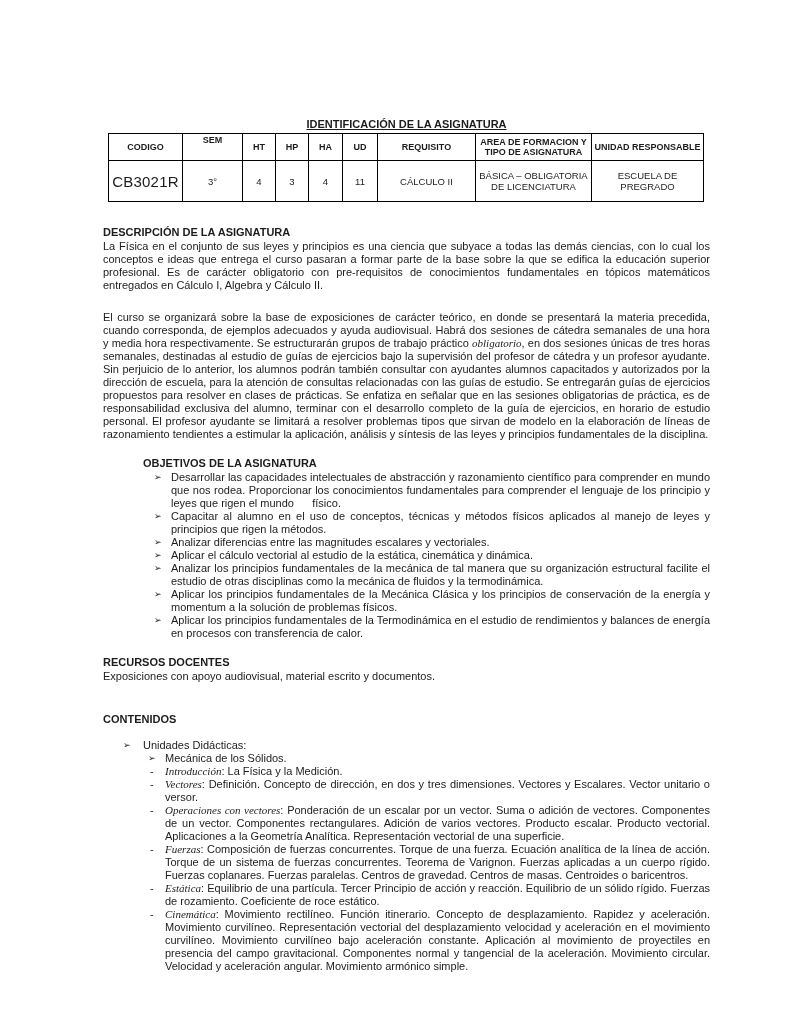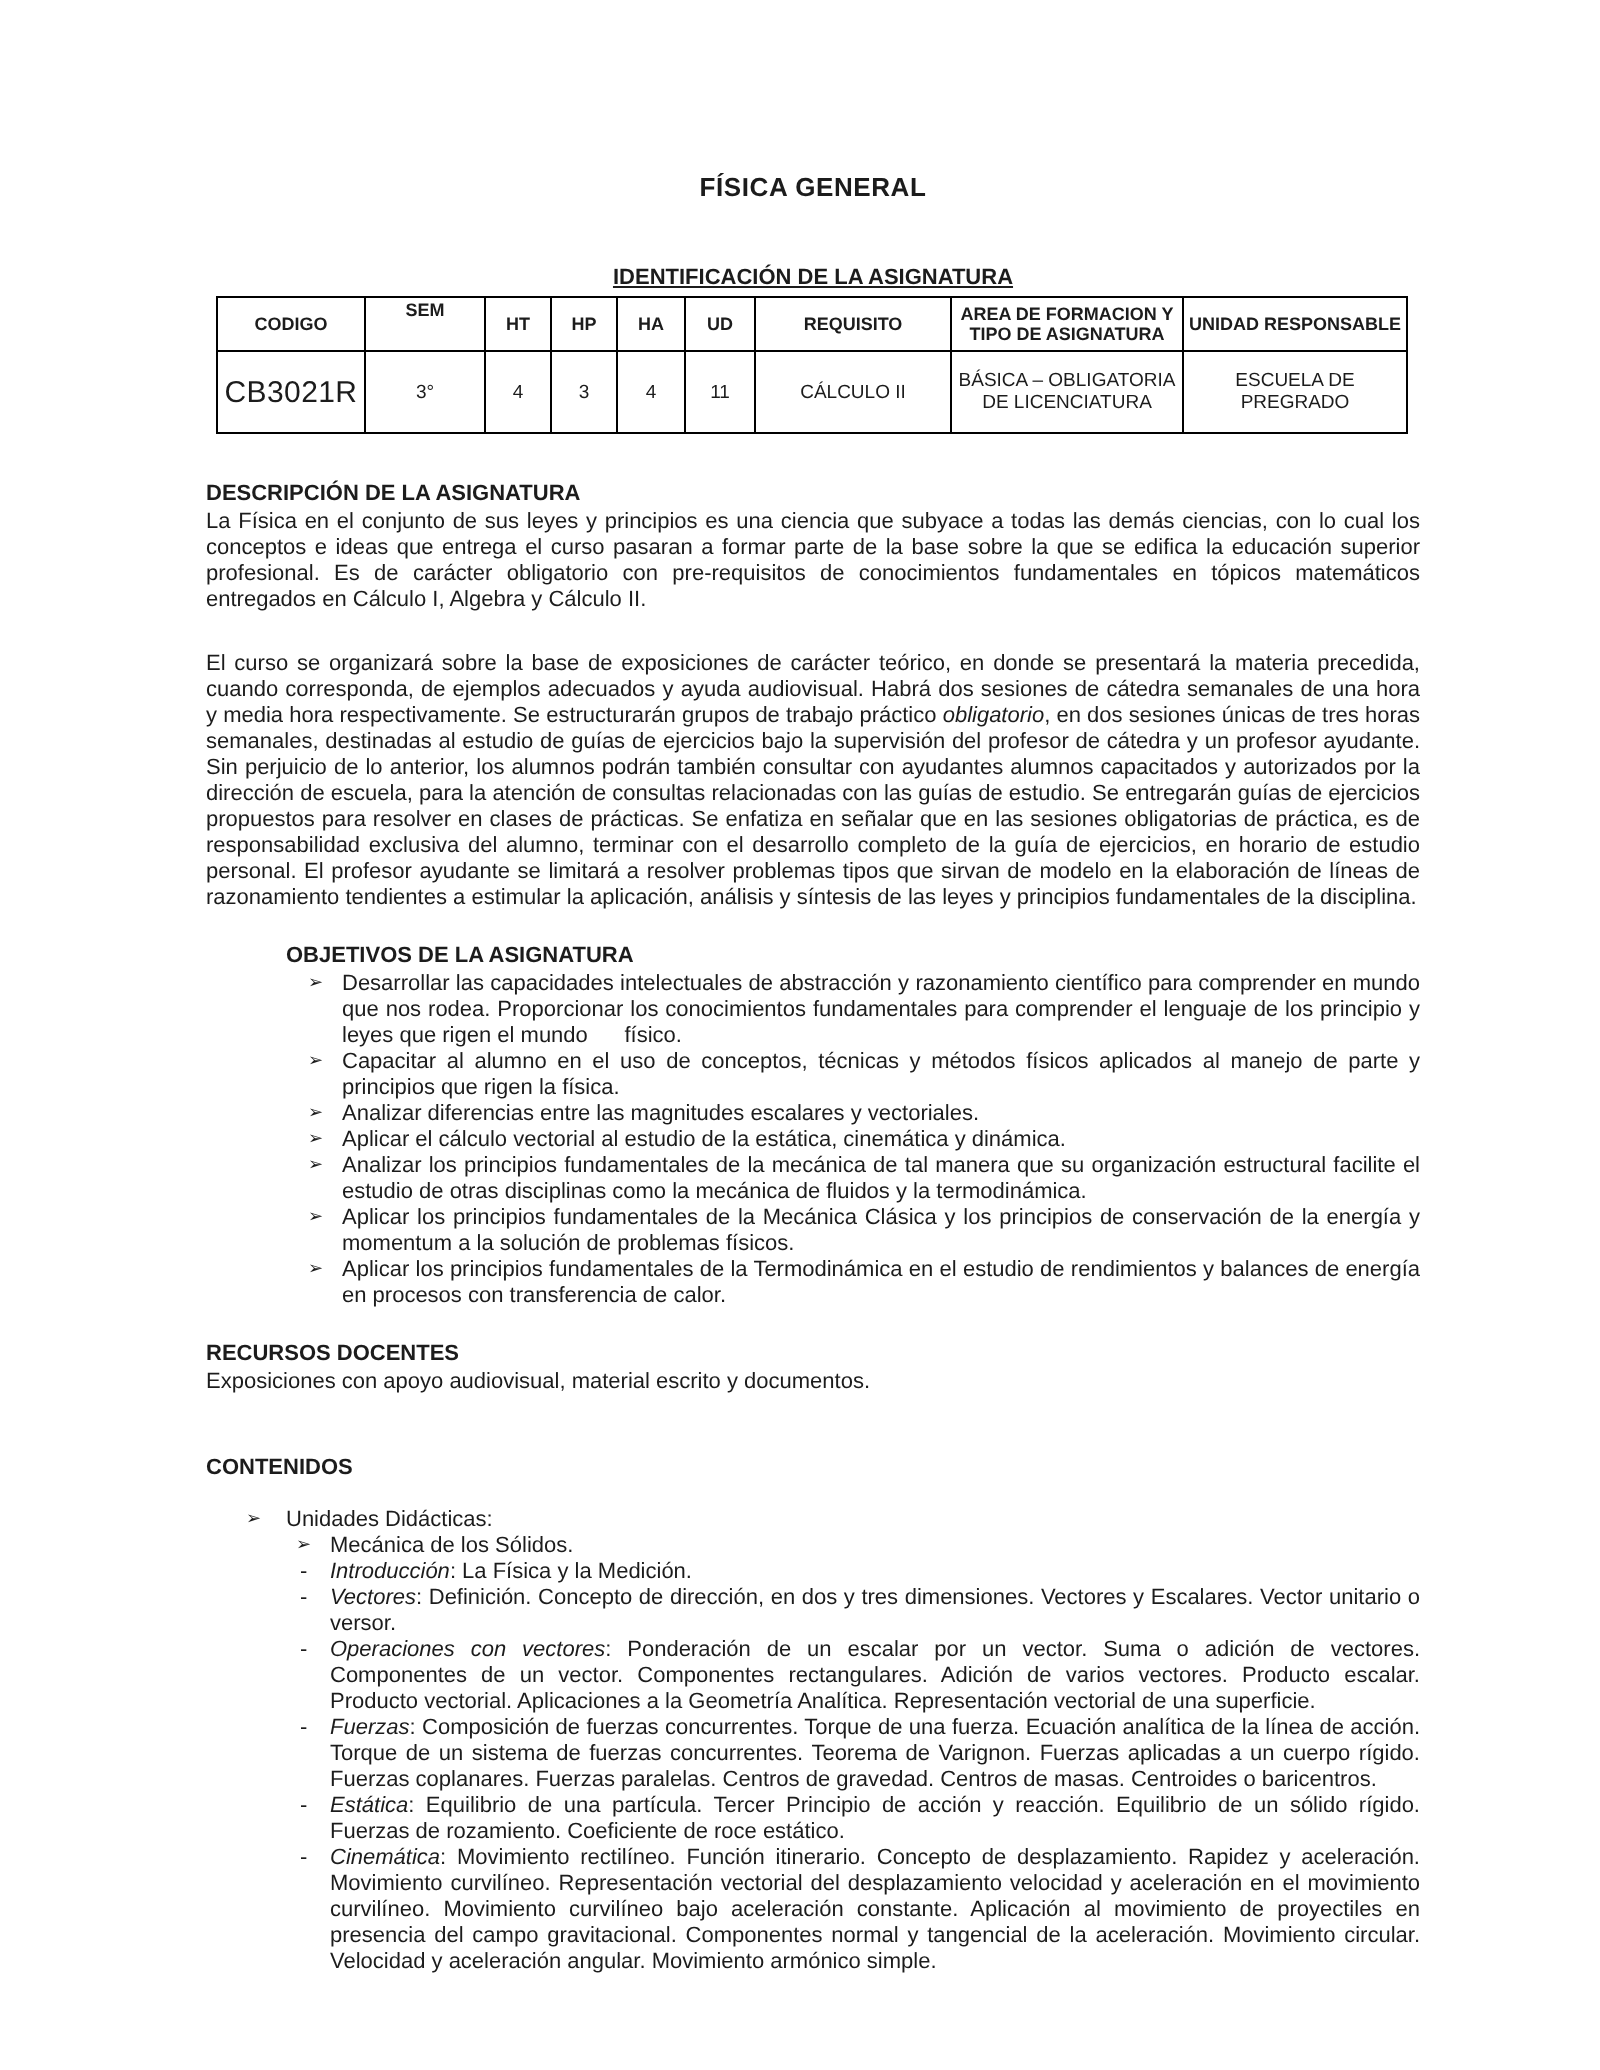--- a/index.html
+++ b/index.html
@@ -95,28 +95,27 @@
     font-size: 11px;
     line-height: 13px;
   }
   .c-item.lvl1 { margin-left: 20px; }
   .c-item.lvl1 > .bullet { width: 20px; }
   .c-item.lvl2 { margin-left: 45px; }
   .c-item.lvl2 > .bullet { width: 17px; }
   .c-item.dash { margin-left: 47px; }
   .c-item.dash > .bullet { width: 15px; font-family: "Liberation Sans", sans-serif; font-size: 11px; }
   .c-text { flex: 1 1 auto; text-align: justify; }
-  i { font-style: italic; }
+  i { font-style: italic; font-family: Liberation Serif, serif; }
 </style>
 </head>
 <body>
 
 <div class="page">
 
-  <h1 class="title">FÍSICA GENERAL</h1>
 
   <section id="identification">
     <div class="heading underline">IDENTIFICACIÓN DE LA ASIGNATURA</div>
     <table class="ident">
       <colgroup>
         <col style="width:74px">
           <col style="width:60px">
           <col style="width:33px">
         <col style="width:33px">
           <col style="width:34px">
@@ -165,21 +164,21 @@
 
   <section id="objectives">
     <div class="heading">OBJETIVOS DE LA ASIGNATURA</div>
     <div class="obj-list">
       <div class="obj-item">
           <span class="bullet">➢</span>
           <div class="obj-text">Desarrollar las capacidades intelectuales de abstracción y razonamiento científico para comprender en mundo que nos rodea. Proporcionar los conocimientos fundamentales para comprender el lenguaje de los principio y leyes que rigen el mundo&nbsp;&nbsp;&nbsp;&nbsp;&nbsp;&nbsp;físico.</div>
         </div>
       <div class="obj-item">
           <span class="bullet">➢</span>
-          <div class="obj-text">Capacitar al alumno en el uso de conceptos, técnicas y métodos físicos aplicados al manejo de parte y principios que rigen la física.</div>
+          <div class="obj-text">Capacitar al alumno en el uso de conceptos, técnicas y métodos físicos aplicados al manejo de leyes y principios que rigen la métodos.</div>
         </div>
       <div class="obj-item">
           <span class="bullet">➢</span>
           <div class="obj-text">Analizar diferencias entre las magnitudes escalares y vectoriales.</div>
         </div>
       <div class="obj-item">
           <span class="bullet">➢</span>
           <div class="obj-text">Aplicar el cálculo vectorial al estudio de la estática, cinemática y dinámica.</div>
         </div>
       <div class="obj-item">

